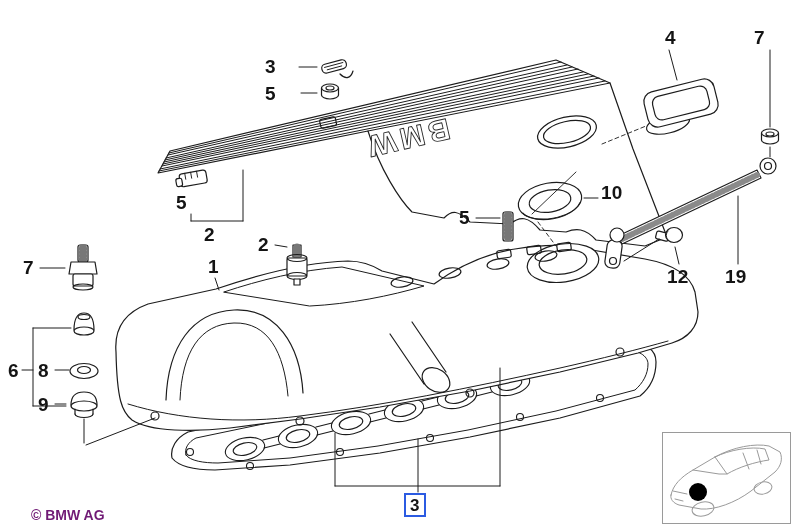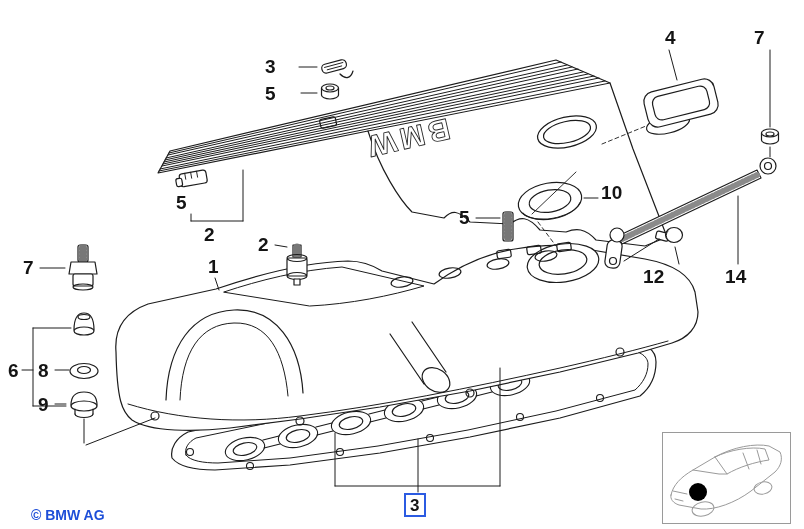--- a/index.html
+++ b/index.html
@@ -4,21 +4,21 @@
 <style>
   html,body{margin:0;padding:0;background:#fff;}
   .stage{position:relative;width:804px;height:529px;background:#fff;
          font-family:"Liberation Sans",sans-serif;overflow:hidden;}
   .stage svg{position:absolute;left:0;top:0;}
   .callout{position:absolute;font-weight:bold;font-size:19px;color:#141414;
            line-height:1;letter-spacing:.3px;cursor:pointer;user-select:none;}
   .callout.sel{font-size:17px;border:2px solid #2B5BE2;background:#fff;
                padding:2px 4px 1px 4px;}
   .copyright{position:absolute;left:31px;top:507px;font-size:14px;
-             font-weight:bold;color:#1d4ed8;}
+             font-weight:bold;color:#701a75;}
   .car-inset{position:absolute;left:662px;top:432px;width:129px;height:92px;
              border:1px solid #9a9a9a;background:#fff;box-sizing:border-box;}
 </style>
 </head>
 <body>
 
 <div class="stage">
 
 <svg width="804" height="529" viewBox="0 0 804 529">
   <g stroke="#1c1c1c" stroke-width="1.2" fill="none" stroke-linecap="round" stroke-linejoin="round">
@@ -235,23 +235,23 @@
 
 <div class="callout" style="left:208px;top:257px">1</div>
 <div class="callout" style="left:258px;top:235px">2</div>
 <div class="callout sel" style="left: 404px; top: 493px; border-color: rgb(43, 91, 226);">3</div>
 <div class="callout" style="left:665px;top:28px">4</div>
 <div class="callout" style="left:459px;top:208px">5</div>
 <div class="callout" style="left:8px;top:361px">6</div>
 <div class="callout" style="left:23px;top:258px">7</div>
 <div class="callout" style="left:38px;top:361px">8</div>
 <div class="callout" style="left:38px;top:395px">9</div>
-<div class="callout" style="left:725px;top:267px">14</div>
+<div class="callout" style="left:725px;top:267px">19</div>
 <div class="callout" style="left:754px;top:28px">7</div>
-<div class="callout" style="left:643px;top:267px">12</div>
+<div class="callout" style="left:667px;top:267px">12</div>
 <div class="callout" style="left:204px;top:225px">2</div>
 <div class="callout" style="left:601px;top:183px">10</div>
 <div class="callout" style="left:265px;top:84px">5</div>
 <div class="callout" style="left:265px;top:57px">3</div>
 <div class="callout" style="left:176px;top:193px">5</div>
 
 <div class="copyright">© BMW AG</div>
 
 <div class="car-inset">
   <svg width="127" height="90" viewBox="0 0 127 90">

